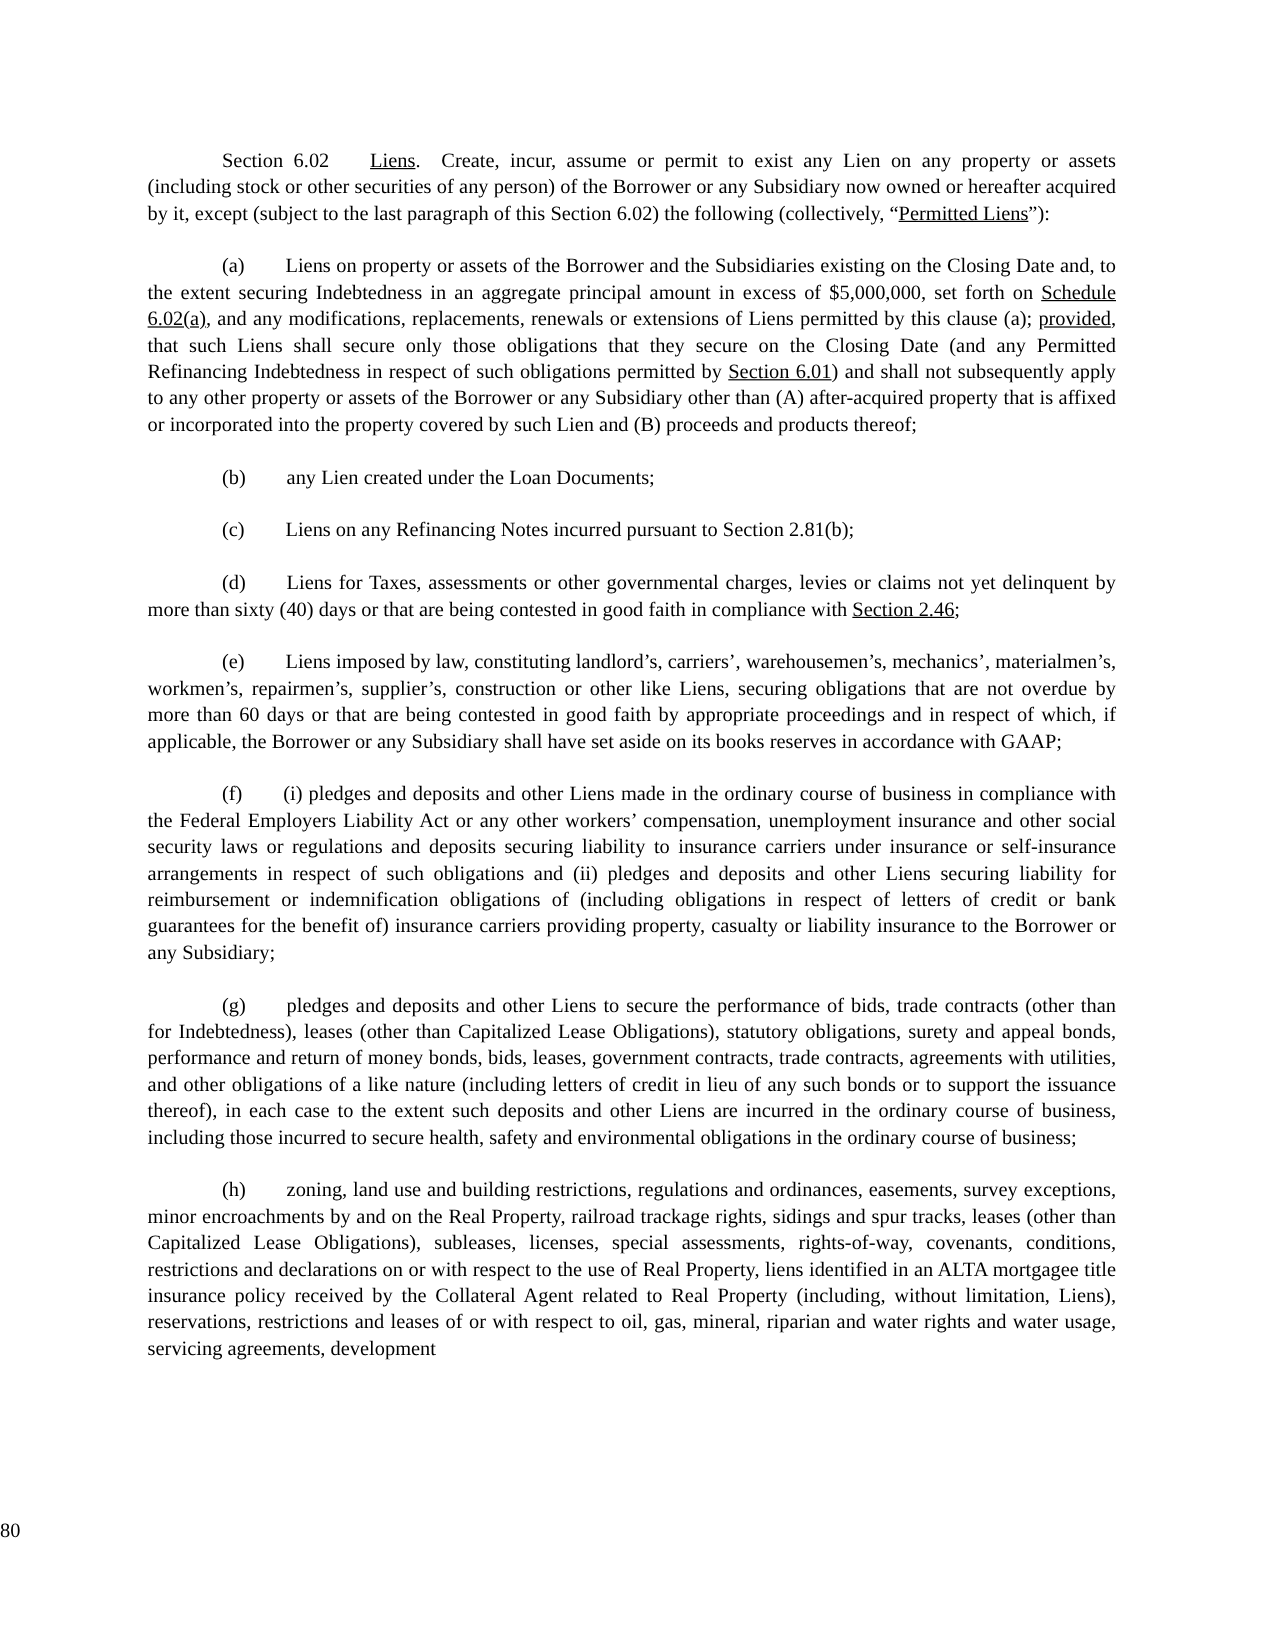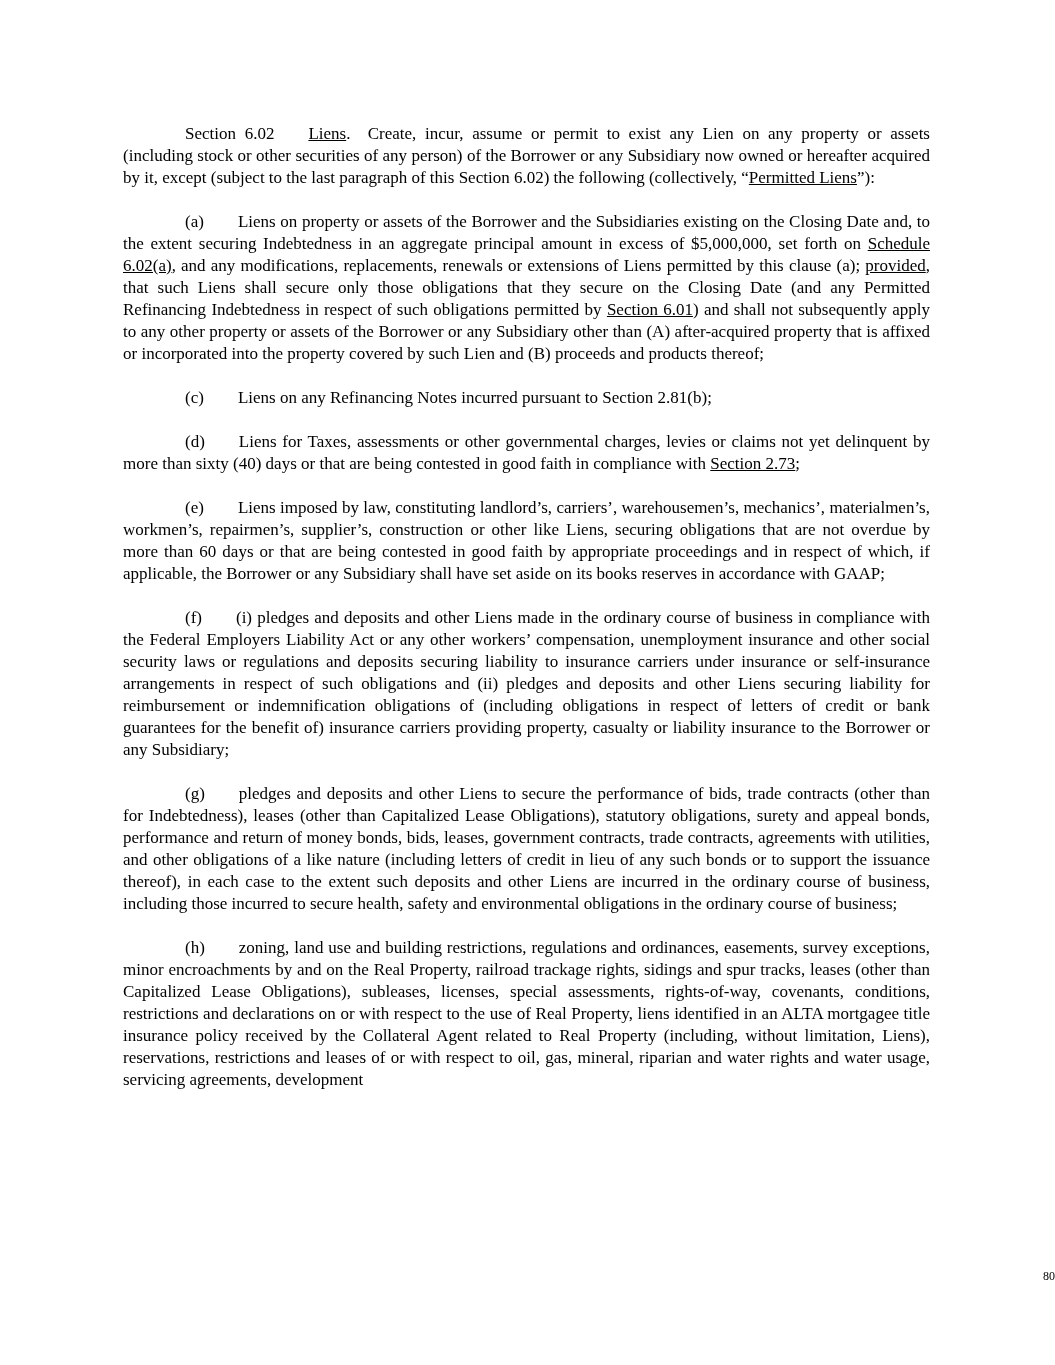--- a/index.html
+++ b/index.html
@@ -30,32 +30,33 @@
     width: 34px;
   }
   .u {
     text-decoration: underline;
   }
   .footer {
     position: absolute;
     left: 0;
     right: 0;
     bottom: 78px;
-    text-align: right;
-    font-size: 12px;
+    text-align: left;
+    font-size: 17px;
   }
 </style>
 </head>
 <body>
 
 <div class="page">
   <div class="content">
       <p><span>Section 6.02</span><span class="tab"></span><span class="u">Liens</span><span>.&nbsp; Create, incur, assume or permit to exist any Lien on any property or assets (including stock or other securities of any person) of the Borrower or any Subsidiary now owned or hereafter acquired by it, except (subject to the last paragraph of this Section 6.02) the following (collectively, “</span><span class="u">Permitted Liens</span><span>”):</span></p>
       <p><span>(a)</span><span class="tab"></span><span>Liens on property or assets of the Borrower and the Subsidiaries existing on the Closing Date and, to the extent securing Indebtedness in an aggregate principal amount in excess of $5,000,000, set forth on </span><span class="u">Schedule 6.02(a)</span><span>, and any modifications, replacements, renewals or extensions of Liens permitted by this clause (a); </span><span class="u">provided</span><span>, that such Liens shall secure only those obligations that they secure on the Closing Date (and any Permitted Refinancing Indebtedness in respect of such obligations permitted by </span><span class="u">Section 6.01</span><span>) and shall not subsequently apply to any other property or assets of the Borrower or any Subsidiary other than (A) after-acquired property that is affixed or incorporated into the property covered by such Lien and (B) proceeds and products thereof;</span></p>
+      <p><span>(b)</span><span class="tab"></span><span>any Lien created under the Loan Documents;</span></p>
       <p><span>(c)</span><span class="tab"></span><span>Liens on any Refinancing Notes incurred pursuant to Section 2.81(b);</span></p>
-      <p><span>(d)</span><span class="tab"></span><span>Liens for Taxes, assessments or other governmental charges, levies or claims not yet delinquent by more than sixty (40) days or that are being contested in good faith in compliance with </span><span class="u">Section 2.73</span><span>;</span></p>
+      <p><span>(d)</span><span class="tab"></span><span>Liens for Taxes, assessments or other governmental charges, levies or claims not yet delinquent by more than sixty (40) days or that are being contested in good faith in compliance with </span><span class="u">Section 2.46</span><span>;</span></p>
       <p><span>(e)</span><span class="tab"></span><span>Liens imposed by law, constituting landlord’s, carriers’, warehousemen’s, mechanics’, materialmen’s, workmen’s, repairmen’s, supplier’s, construction or other like Liens, securing obligations that are not overdue by more than 60 days or that are being contested in good faith by appropriate proceedings and in respect of which, if applicable, the Borrower or any Subsidiary shall have set aside on its books reserves in accordance with GAAP;</span></p>
       <p><span>(f)</span><span class="tab"></span><span>(i) pledges and deposits and other Liens made in the ordinary course of business in compliance with the Federal Employers Liability Act or any other workers’ compensation, unemployment insurance and other social security laws or regulations and deposits securing liability to insurance carriers under insurance or self-insurance arrangements in respect of such obligations and (ii) pledges and deposits and other Liens securing liability for reimbursement or indemnification obligations of (including obligations in respect of letters of credit or bank guarantees for the benefit of) insurance carriers providing property, casualty or liability insurance to the Borrower or any Subsidiary;</span></p>
       <p><span>(g)</span><span class="tab"></span><span>pledges and deposits and other Liens to secure the performance of bids, trade contracts (other than for Indebtedness), leases (other than Capitalized Lease Obligations), statutory obligations, surety and appeal bonds, performance and return of money bonds, bids, leases, government contracts, trade contracts, agreements with utilities, and other obligations of a like nature (including letters of credit in lieu of any such bonds or to support the issuance thereof), in each case to the extent such deposits and other Liens are incurred in the ordinary course of business, including those incurred to secure health, safety and environmental obligations in the ordinary course of business;</span></p>
       <p><span>(h)</span><span class="tab"></span><span>zoning, land use and building restrictions, regulations and ordinances, easements, survey exceptions, minor encroachments by and on the Real Property, railroad trackage rights, sidings and spur tracks, leases (other than Capitalized Lease Obligations), subleases, licenses, special assessments, rights-of-way, covenants, conditions, restrictions and declarations on or with respect to the use of Real Property, liens identified in an ALTA mortgagee title insurance policy received by the Collateral Agent related to Real Property (including, without limitation, Liens), reservations, restrictions and leases of or with respect to oil, gas, mineral, riparian and water rights and water usage, servicing agreements, development</span></p>
     </div>
   <div class="footer">80</div>
 </div>
 
 </body></html>

